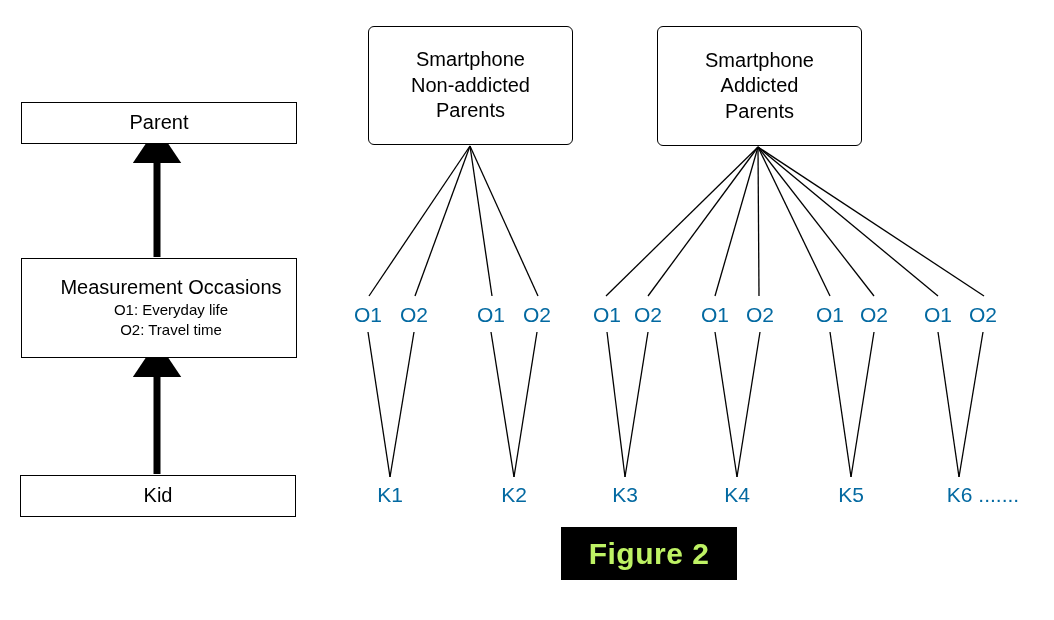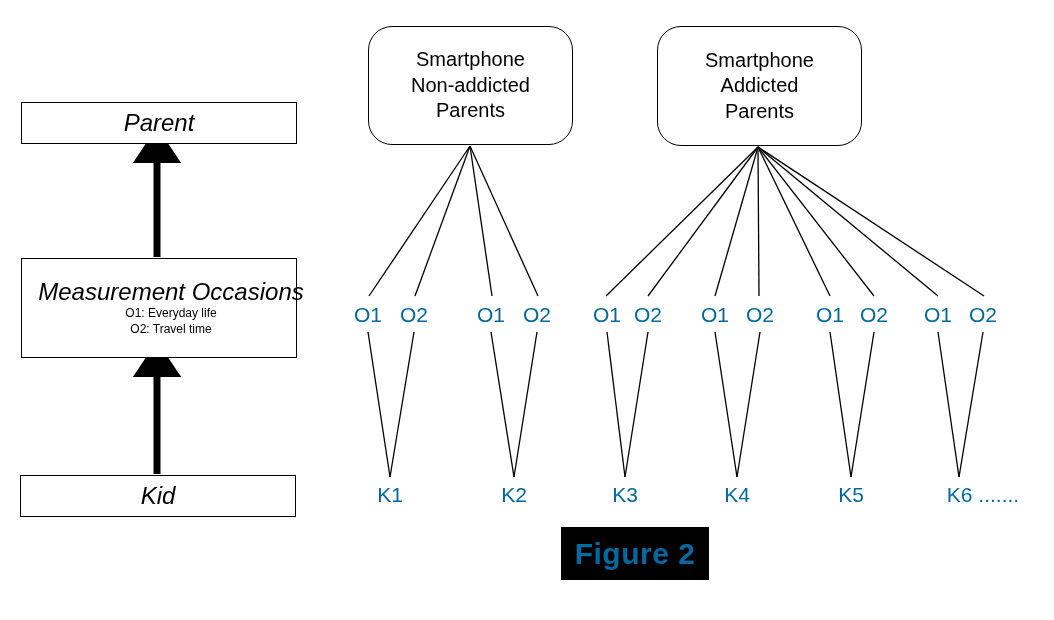--- a/index.html
+++ b/index.html
@@ -25,43 +25,42 @@
     box-sizing: border-box;
     border: 1.6px solid #000000;
     background: #ffffff;
     display: flex;
     flex-direction: column;
     align-items: center;
     justify-content: center;
     text-align: center;
   }
   .legend-title {
-    font-size: 24px;
+    font-size: 20px;
     line-height: 1.18;
     color: #000;
     white-space: nowrap;
-    font-style: italic;
   }
   .legend-sub {
-    font-size: 12px;
+    font-size: 15px;
     line-height: 1.32;
     color: #000;
     white-space: nowrap;
   }
 
   #box-parent  { left: 21px;  top: 102px; width: 276px; height: 42px; }
   #box-measure { left: 21px;  top: 258px; width: 276px; height: 100px; padding-left: 24px; }
   #box-kid     { left: 20px;  top: 475px; width: 276px; height: 42px; }
 
   
   .group-box {
     position: absolute;
     box-sizing: border-box;
     border: 1.6px solid #000000;
-    border-radius: 24px;
+    border-radius: 6px;
     background: #ffffff;
     display: flex;
     flex-direction: column;
     align-items: center;
     justify-content: center;
     text-align: center;
     line-height: 1.28;
   }
   .group-line      { font-size: 20px; white-space: nowrap; }
   .group-line.bold { font-weight: normal; }
@@ -89,24 +88,24 @@
     transform: translateX(-50%);
   }
   .o-label { top: 304px; }
   .k-label { top: 484px; }
 
   
   #figure-caption {
     position: absolute;
     left: 561px;
     top: 527px;
-    width: 148px;
+    width: 176px;
     height: 53px;
     background: #000000;
-    color: #0369a1;
+    color: #bef264;
     font-size: 30px;
     font-weight: bold;
     display: flex;
     align-items: center;
     justify-content: center;
     letter-spacing: 0.5px;
   }
 </style>
 </head>
 <body>

